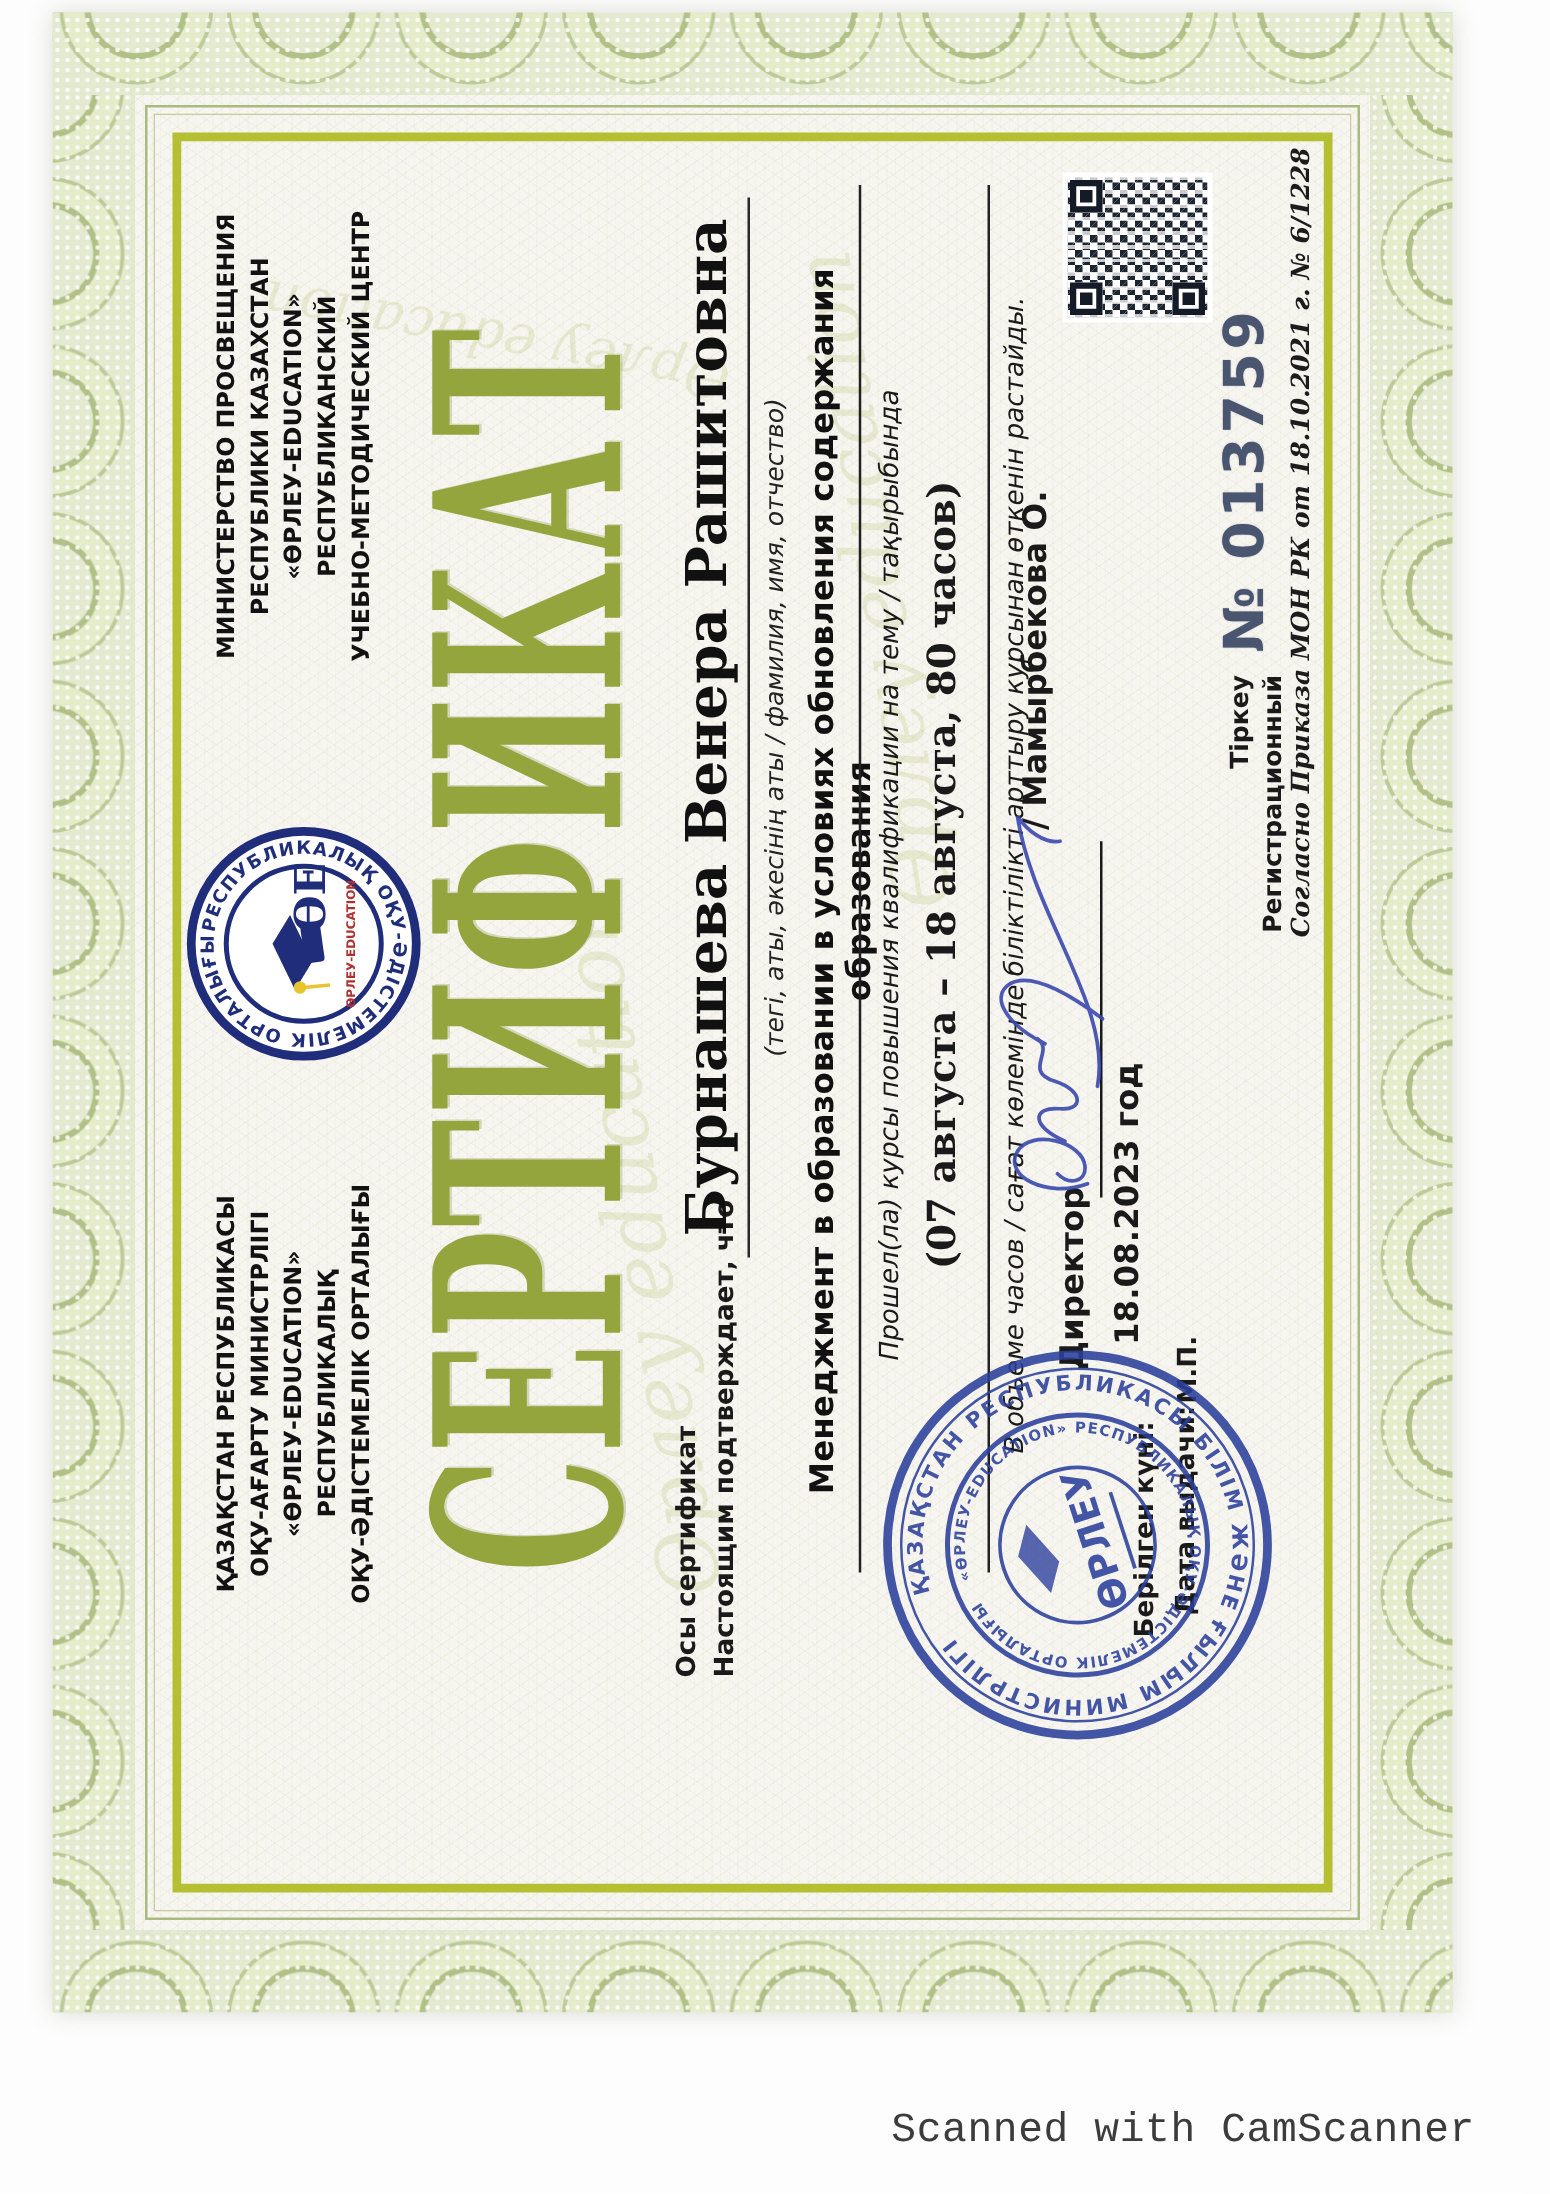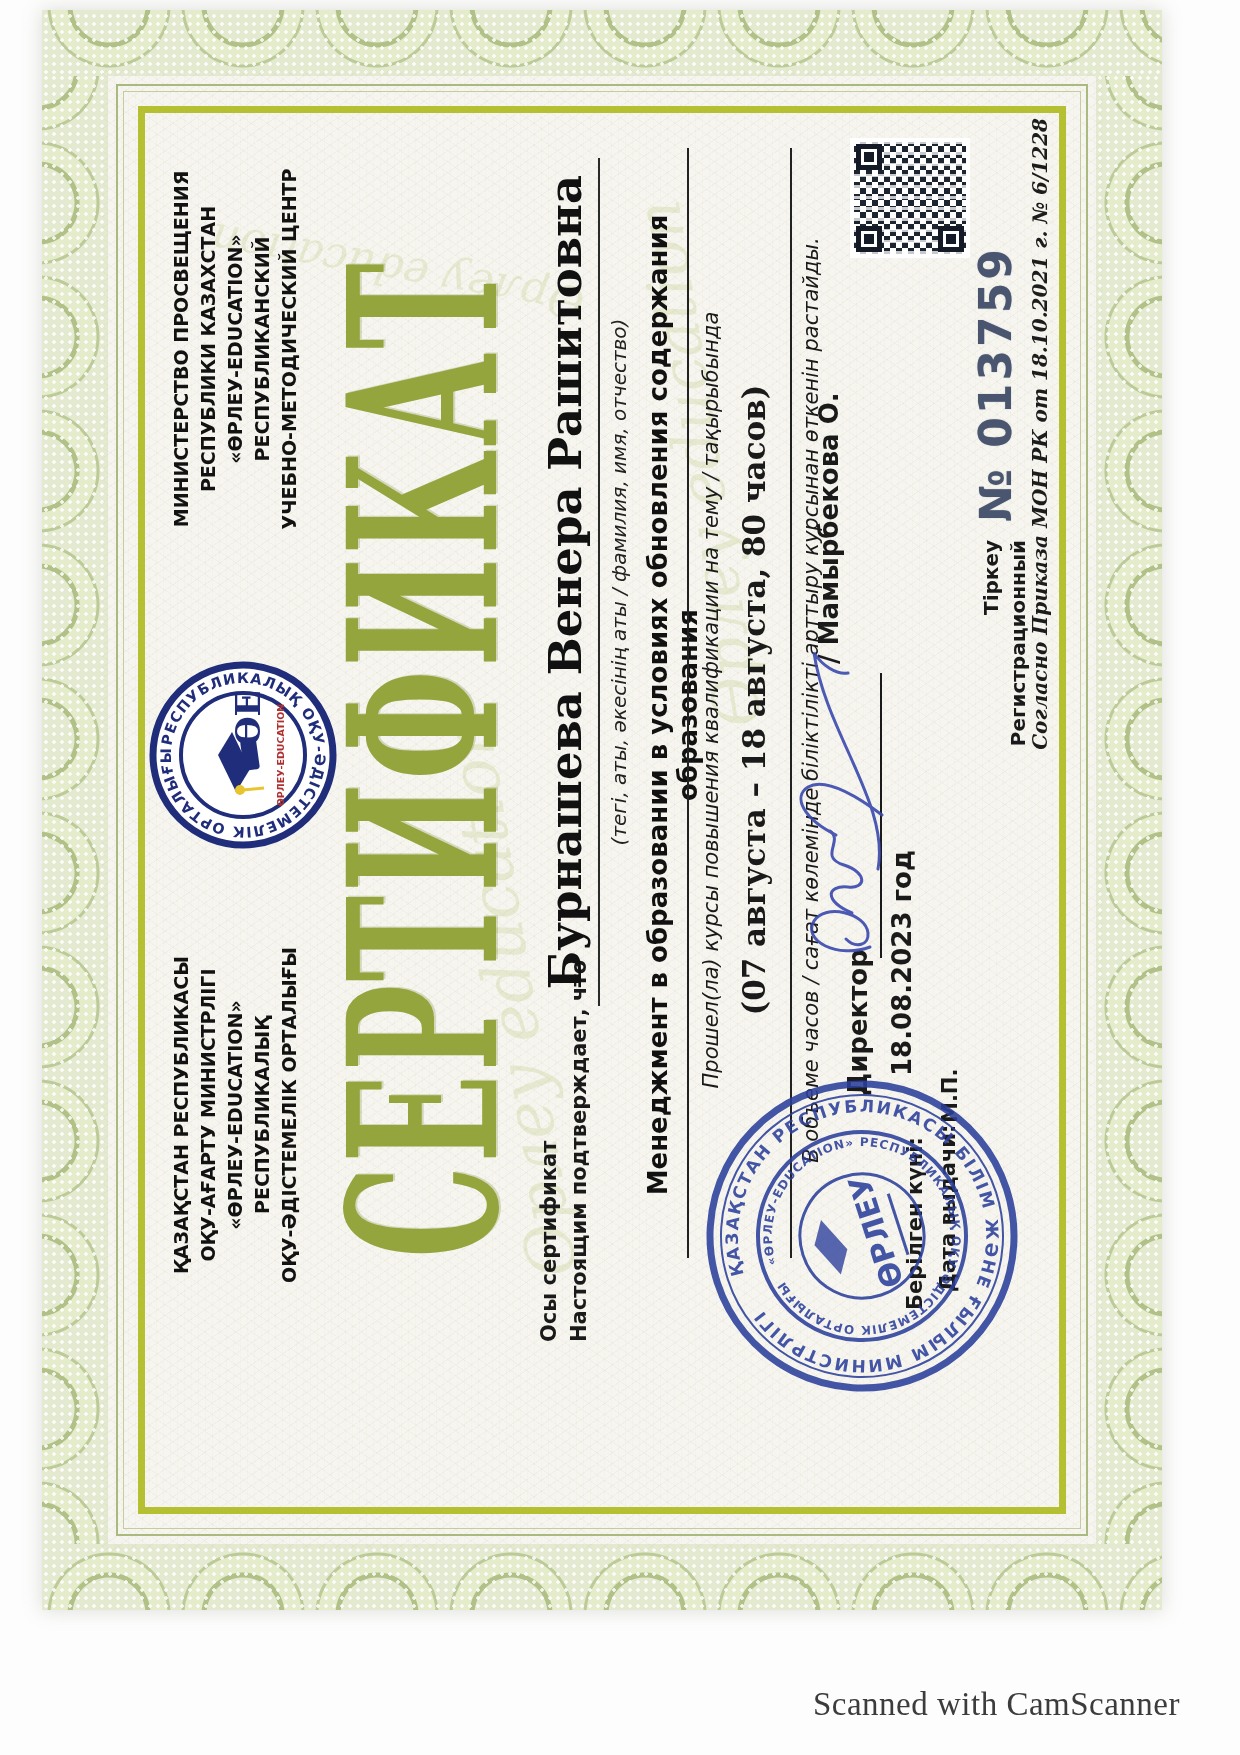--- a/index.html
+++ b/index.html
@@ -129,21 +129,21 @@
   .order-note { position:absolute; right:108px; top:986px;
           font-family:"DejaVu Serif", serif; font-style:italic; font-weight:bold;
           font-size:20px; color:#1c1c1c; white-space:nowrap; }
 
   
   .logo { position:absolute; left:760px; top:106px; }
 
   
   .credit { position:absolute; left:0; right:60px; top:1686px; text-align:right;
             font-size:33px; color:#3c3c3c; letter-spacing:.5px;
-            font-family:Liberation Serif, serif;padding-left:16px; }
+            font-family:Liberation Mono, monospace;padding-left:16px; }
 </style>
 </head>
 <body>
 
 <div class="page">
 
   <div class="certWrap">
     <div class="cert">
 
       <div class="lace lace-top">

